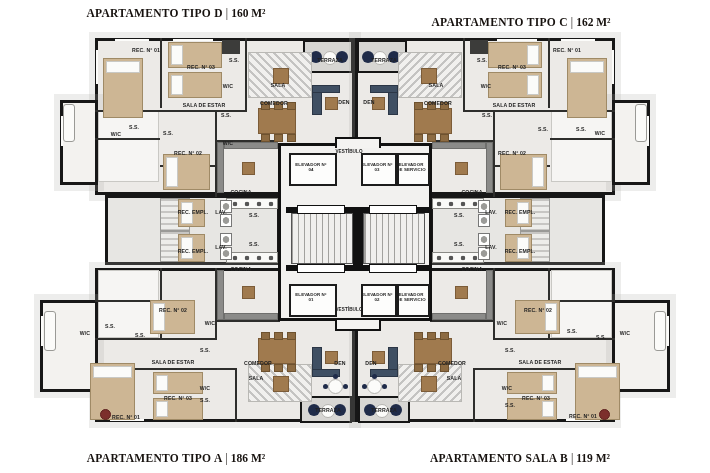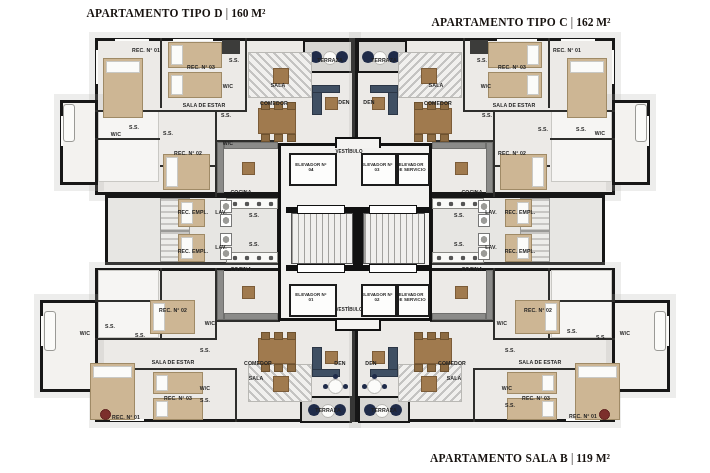--- a/index.html
+++ b/index.html
@@ -67,20 +67,23 @@
 </head>
 <body>
 
 <div class="screen">
 
   <div class="title" style="left:176px;top:7px">
     <span class="tn">APARTAMENTO TIPO D</span><span class="tsep">|</span><span class="ta">160 M²</span>
   </div>
   <div class="title" style="left:521px;top:16px">
     <span class="tn">APARTAMENTO TIPO C</span><span class="tsep">|</span><span class="ta">162 M²</span>
+  </div>
+  <div class="title" style="left:176px;top:452px">
+    <span class="tn">APARTAMENTO TIPO A</span><span class="tsep">|</span><span class="ta">186 M²</span>
   </div>
   <div class="title" style="left:520px;top:452px">
     <span class="tn">APARTAMENTO SALA B</span><span class="tsep">|</span><span class="ta">119 M²</span>
   </div>
 
   <div class="quad" id="q-tl" style="left:40px;top:36px;height:195px">
     <div class="abs apt" style="left:55px;top:2px;width:260px;height:157px"></div>
     <div class="abs annex" style="left:20px;top:64px;width:38px;height:85px"></div>
     <div class="abs whitebox" style="left:58px;top:74px;width:61px;height:72px"></div>
     <div class="abs wing" style="left:65px;top:159px;width:175px;height:36px;border-bottom:none"></div>

